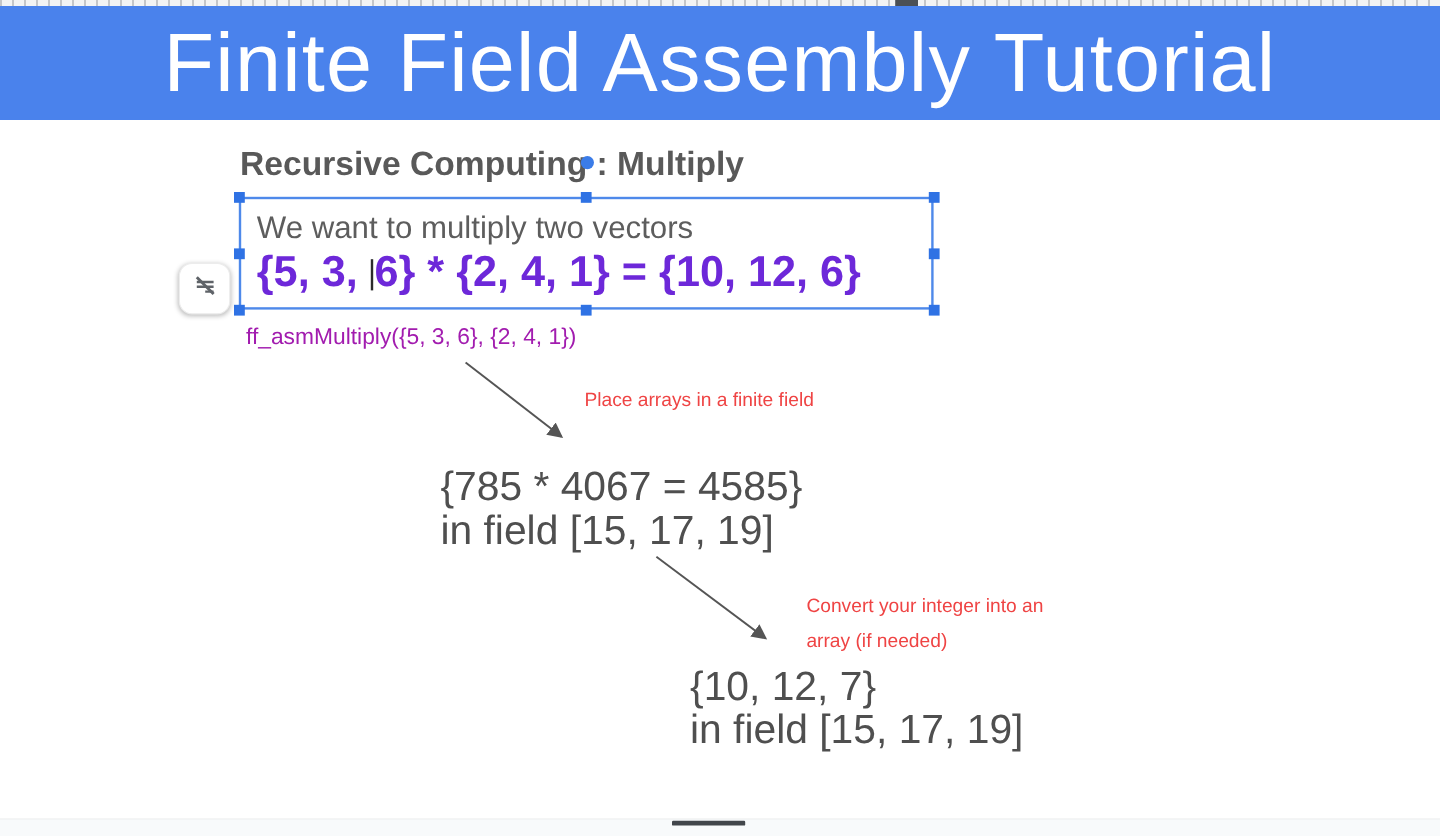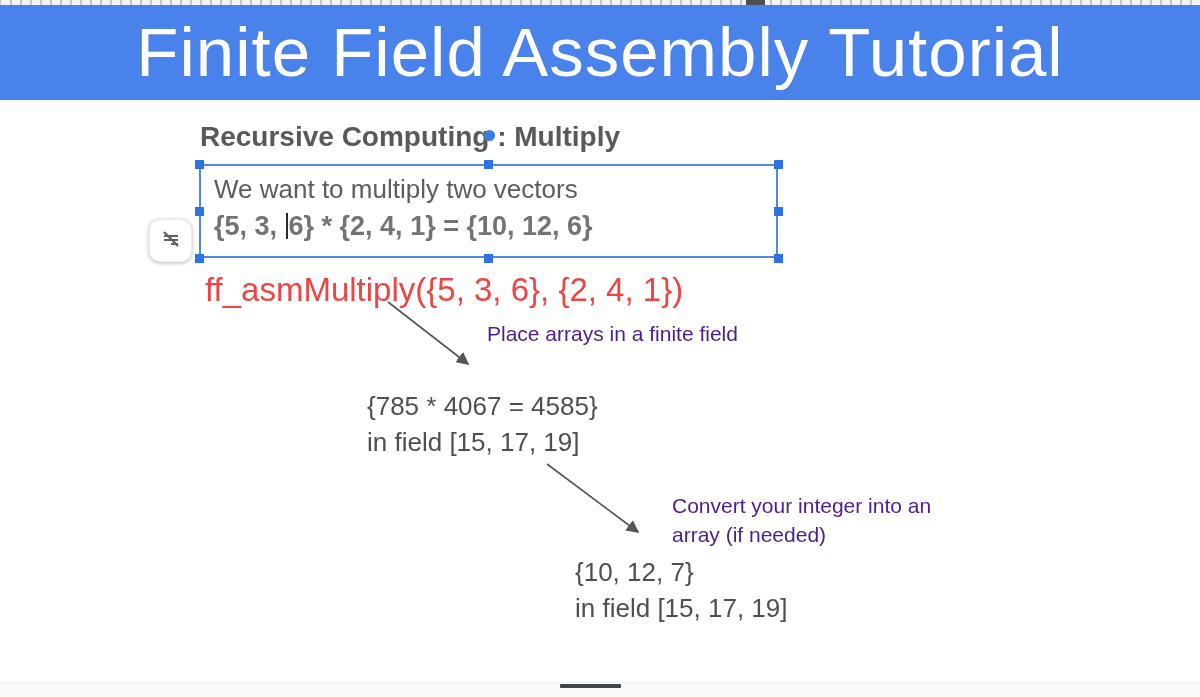--- a/index.html
+++ b/index.html
@@ -19,42 +19,42 @@
     white-space:nowrap; line-height:1; }
 
   
   .heading { position:absolute; left:200px; top:121px; width:760px; font-size:28px;
     font-weight:700; color:#595959; white-space:nowrap; }
 
   
   .textbox { position:absolute; left:199px; top:164px; width:579px; height:94px;
     border:2px solid #4e89ea; background:#ffffff; padding:5px 16px 0 13px; }
   .tb-line1 { font-size:26px; color:#5d5d5d; line-height:36px; white-space:nowrap; }
-  .tb-line2 { font-size:27px; font-weight:700; color:#737373; line-height:38px; white-space:nowrap; }
+  .tb-line2 { font-size:36px; font-weight:700; color:#6d28d9; line-height:38px; white-space:nowrap; }
   .caret { display:inline-block; width:2px; height:26px; background:#2b2b2b;
     vertical-align:-4px; margin:0 1px; }
 
   .handle { position:absolute; width:9px; height:9px; background:#2f72e4; }
   .rot-dot { position:absolute; left:484px; top:130px; width:11px; height:11px;
     border-radius:50%; background:#3b7ce8; }
 
   
   .fmt-btn { position:absolute; left:149px; top:219px; width:43px; height:43px;
     background:#ffffff; border:1px solid #ececec; border-radius:11px;
     box-shadow:0 1px 4px rgba(0,0,0,0.28); display:flex; align-items:center; justify-content:center; }
 
   
-  .code-line { position:absolute; left:205px; top:271px; font-size:33px; color:#ef4444; white-space:nowrap; }
+  .code-line { position:absolute; left:205px; top:271px; font-size:19px; color:#a21caf; white-space:nowrap; }
 
-  .annot { position:absolute; color:#4c1d95; font-size:21px; line-height:29px; white-space:nowrap; }
+  .annot { position:absolute; color:#ef4444; font-size:16px; line-height:29px; white-space:nowrap; }
   .annot1 { left:487px; top:319px; }
   .annot2 { left:658px; top:404px; }
   .annot3 { left:672px; top:491px; }
 
-  .step { position:absolute; color:#4f4f4f; font-size:26px; line-height:36px; white-space:nowrap; }
+  .step { position:absolute; color:#4f4f4f; font-size:34px; line-height:36px; white-space:nowrap; }
   .step2 { left:367px; top:388px; }
   .step3 { left:575px; top:554px; }
 
   .arrow-svg { position:absolute; overflow:visible; }
   .arrow-svg line { stroke:#555; stroke-width:1.6; }
   .arrow-svg path { fill:#555; }
 
   
   .bottom-strip { position:absolute; left:0; top:682px; width:1200px; height:15px;
     background:#f8fafb; border-top:1px solid #eef0f1; }

